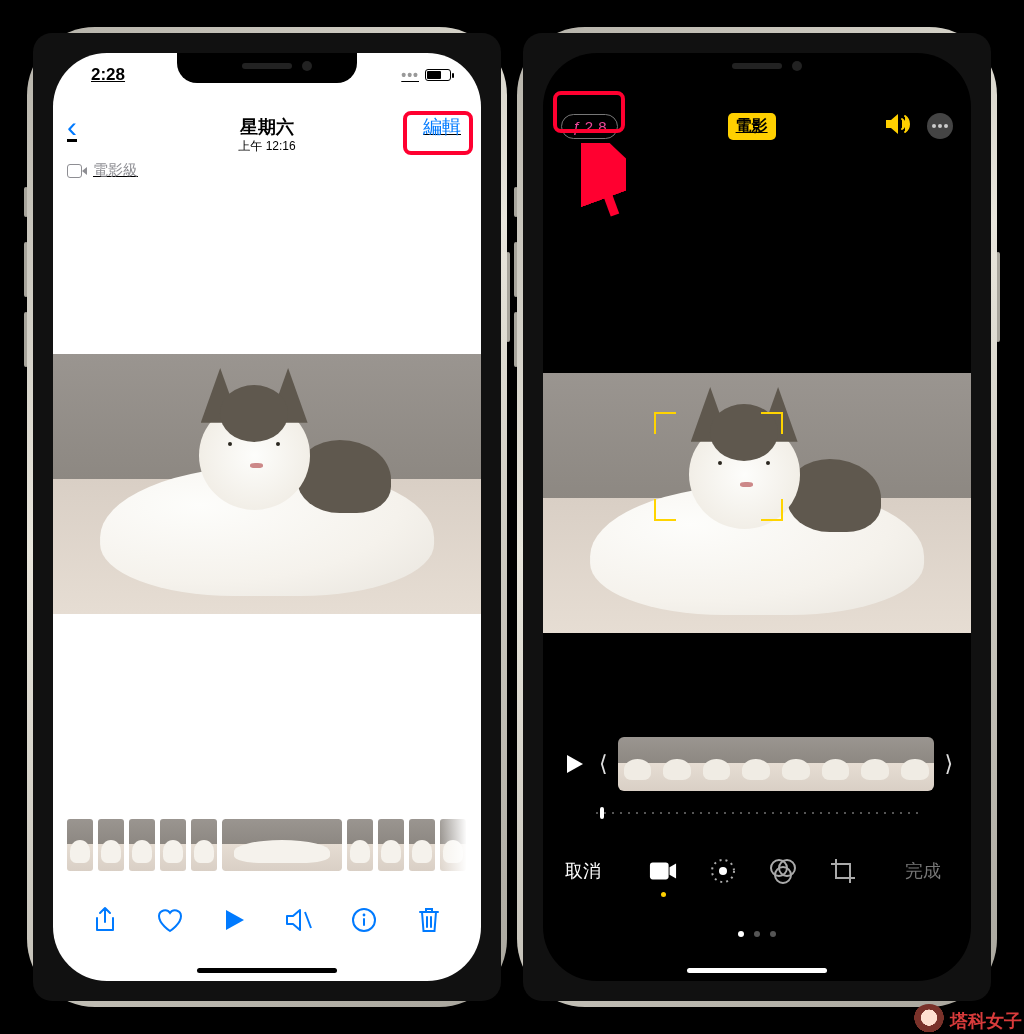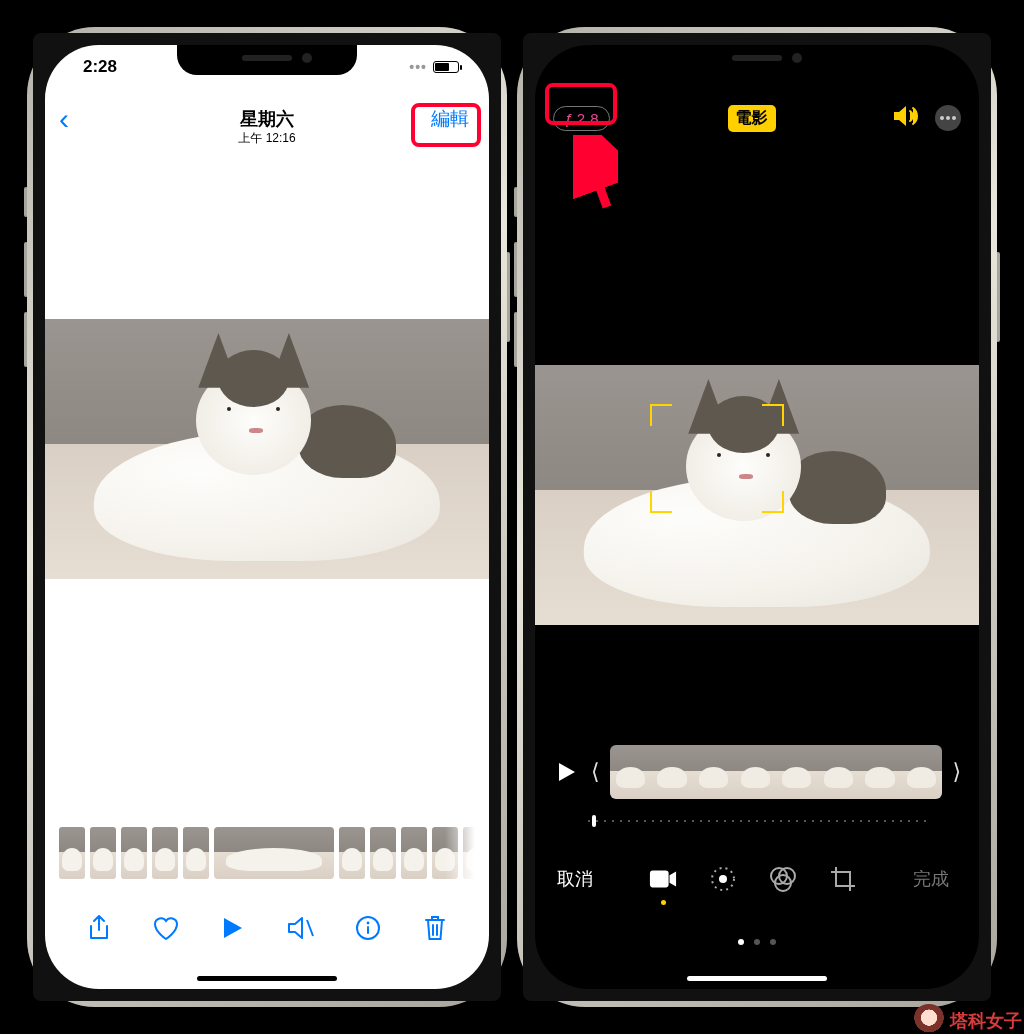--- a/index.html
+++ b/index.html
@@ -27,23 +27,24 @@
 .phone-frame {
   position: absolute;
   inset: 0;
   border-radius: 68px;
   background: linear-gradient(145deg, #b5b2a9 0%, #e9e6dc 40%, #a8a59c 100%);
   padding: 6px;
 }
 .phone-inner {
   width: 100%;
   height: 100%;
-  border-radius: 8px;
+  border-radius: 19px;
   background: #111;
-  padding: 12px;
+  padding: 20px;
+  text-decoration: underline;
 }
 .screen {
   width: 100%;
   height: 100%;
   border-radius: 54px;
   position: relative;
   overflow: hidden;
 }
 .screen.light { background: #fff; color: #000; }
 .screen.dark { background: #000; color: #fff; }
@@ -541,20 +542,24 @@
         <div class="nav-bar">
           <span class="back-chevron">‹</span>
           <div class="title-stack">
             <div class="title-main">星期六</div>
             <div class="title-sub">上午 12:16</div>
           </div>
           <span class="edit-btn">編輯</span>
         </div>
         <div class="highlight-red hl-edit"></div>
 
+        <div class="badge-row">
+          <span class="cam-icon"></span>
+          <span>電影級</span>
+        </div>
 
         <div class="photo-area">
           <div class="cat-scene">
             <div class="cat-bg"></div>
             <div class="cat-body"></div>
             <div class="cat-patch2"></div>
             <div class="cat-head"></div>
             <div class="cat-patch1"></div>
             <div class="cat-eyes">
                   <span></span>

